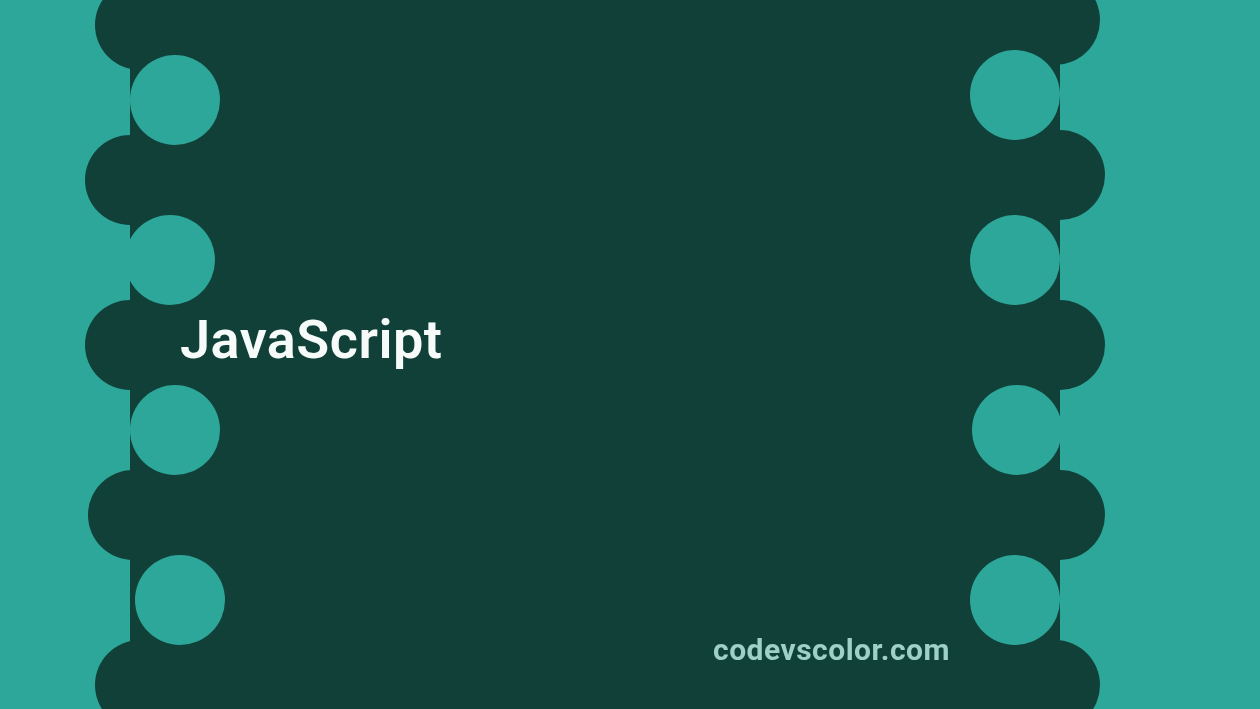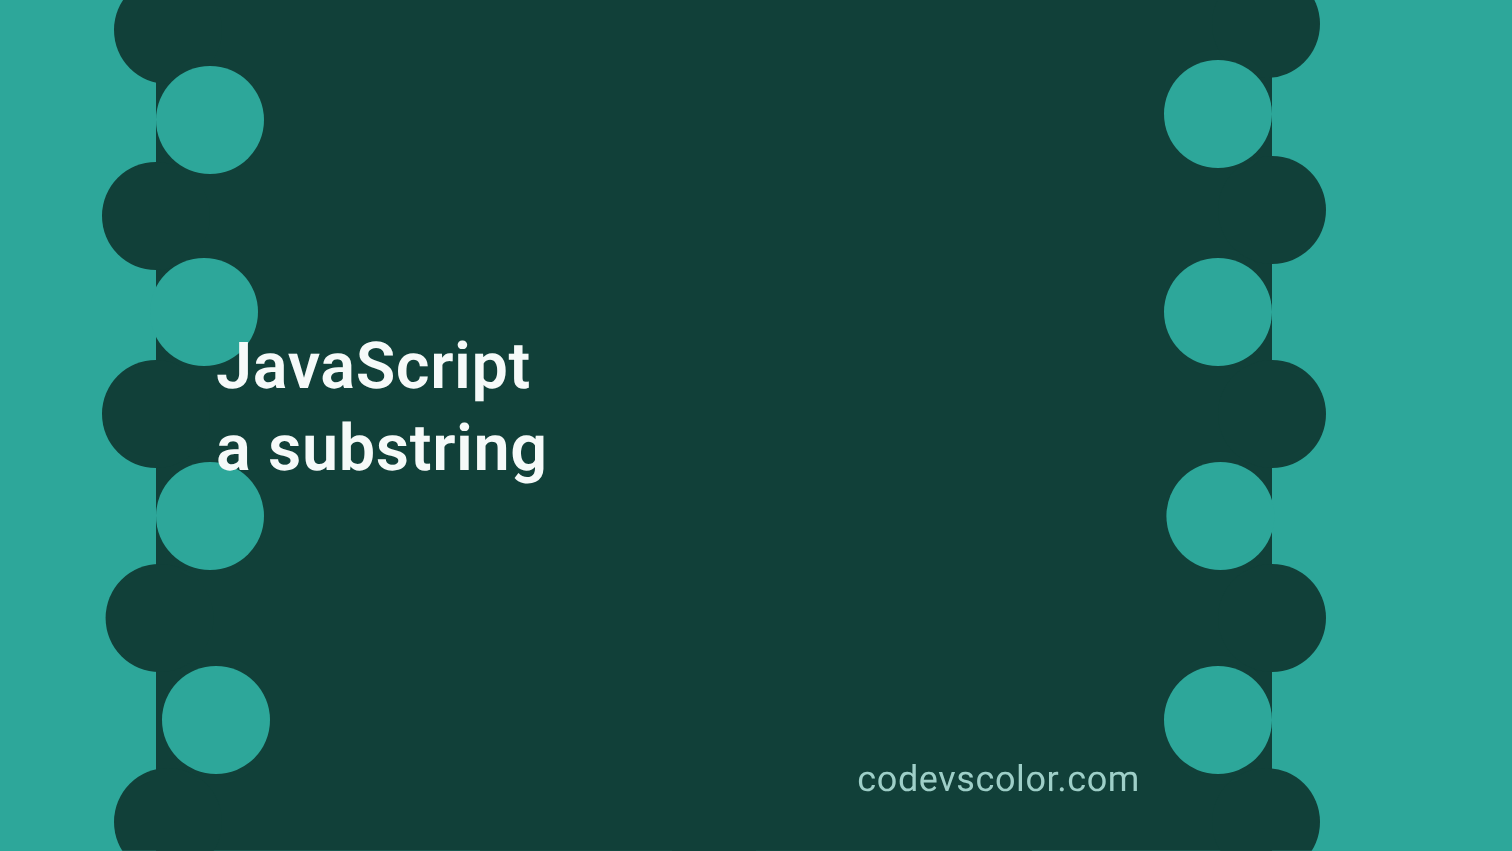--- a/index.html
+++ b/index.html
@@ -61,21 +61,21 @@
     line-height: 1.25;
     letter-spacing: 0.5px;
     width: 900px;
   }
   .footer-text {
     position: absolute;
     bottom: 42px;
     right: 310px;
     color: #9ecfc8;
     font-size: 30px;
-    font-weight: 400;
+    font-weight: 700;
     letter-spacing: 0.5px;
   }
 </style>
 </head>
 <body>
 
 <div class="blob-center"></div>
 <div class="blob-shape blob-left"></div>
 <div class="blob-shape blob-right"></div>
 
@@ -94,16 +94,15 @@
 <div class="scallop bump-dark" style="right:155px; top:130px;"></div>
 <div class="scallop bump-light" style="right:200px; top:215px;"></div>
 <div class="scallop bump-dark" style="right:155px; top:300px;"></div>
 <div class="scallop bump-light" style="right:198px; top:385px;"></div>
 <div class="scallop bump-dark" style="right:155px; top:470px;"></div>
 <div class="scallop bump-light" style="right:200px; top:555px;"></div>
 <div class="scallop bump-dark" style="right:160px; top:640px;"></div>
 
 <div class="headline">
   <div>JavaScript</div>
-  <div>a substring</div>
 </div>
 
 <div class="footer-text">codevscolor.com</div>
 
 </body></html>

